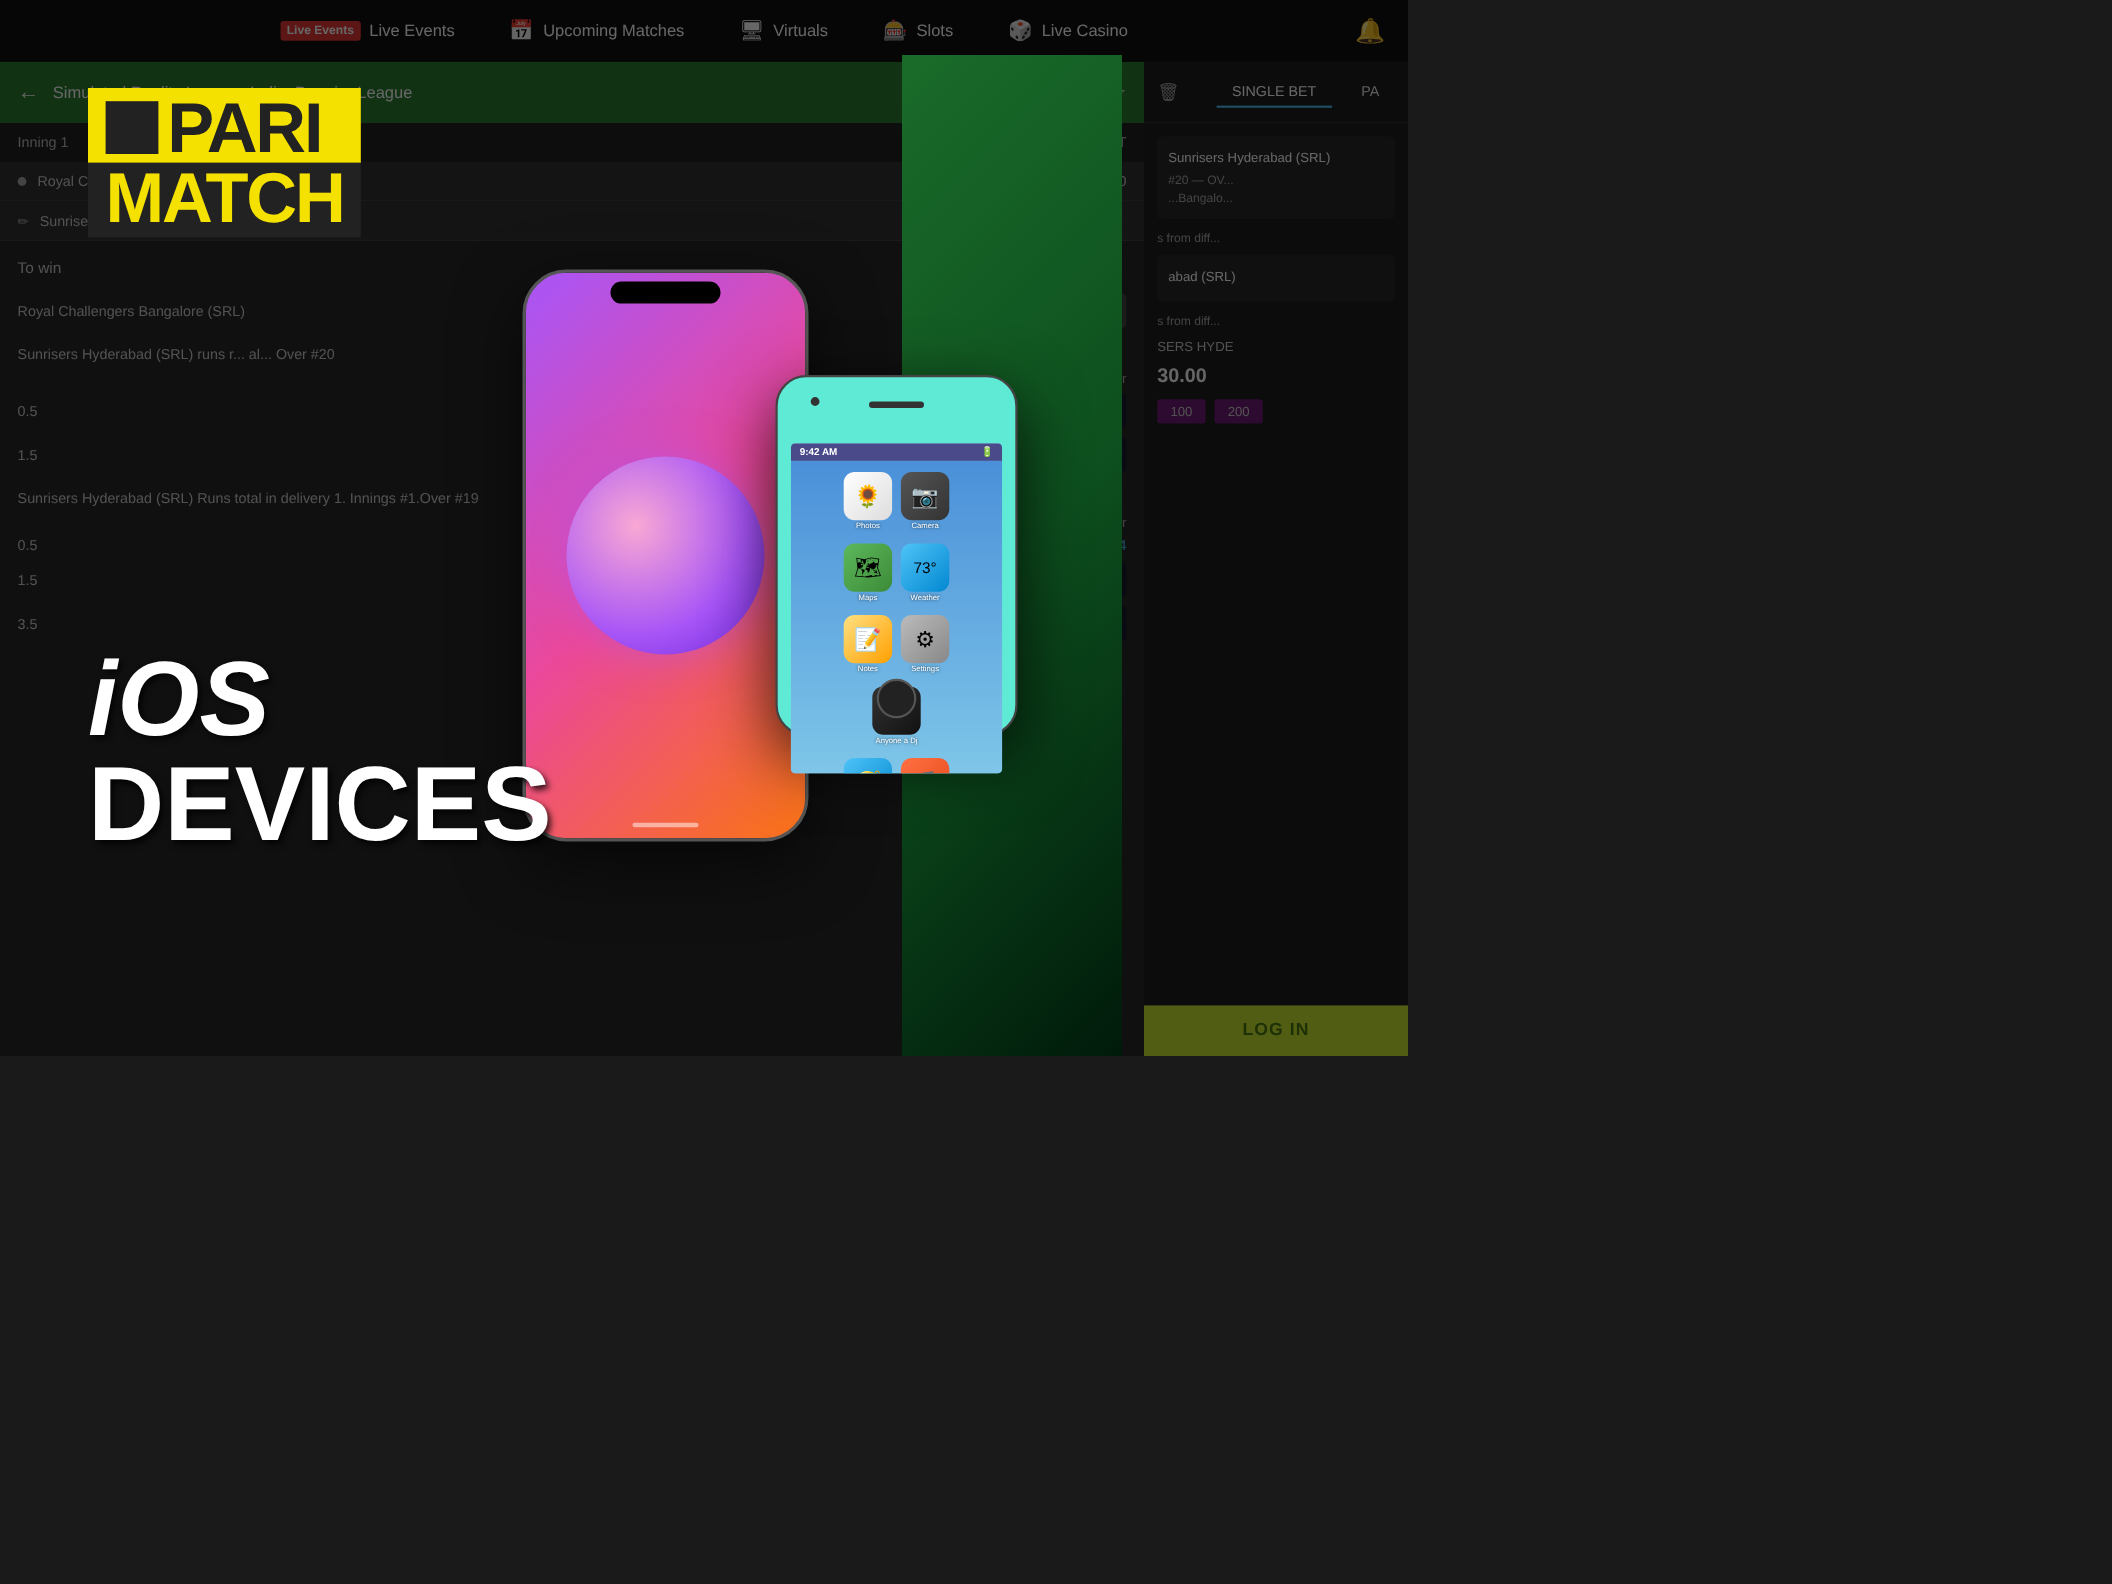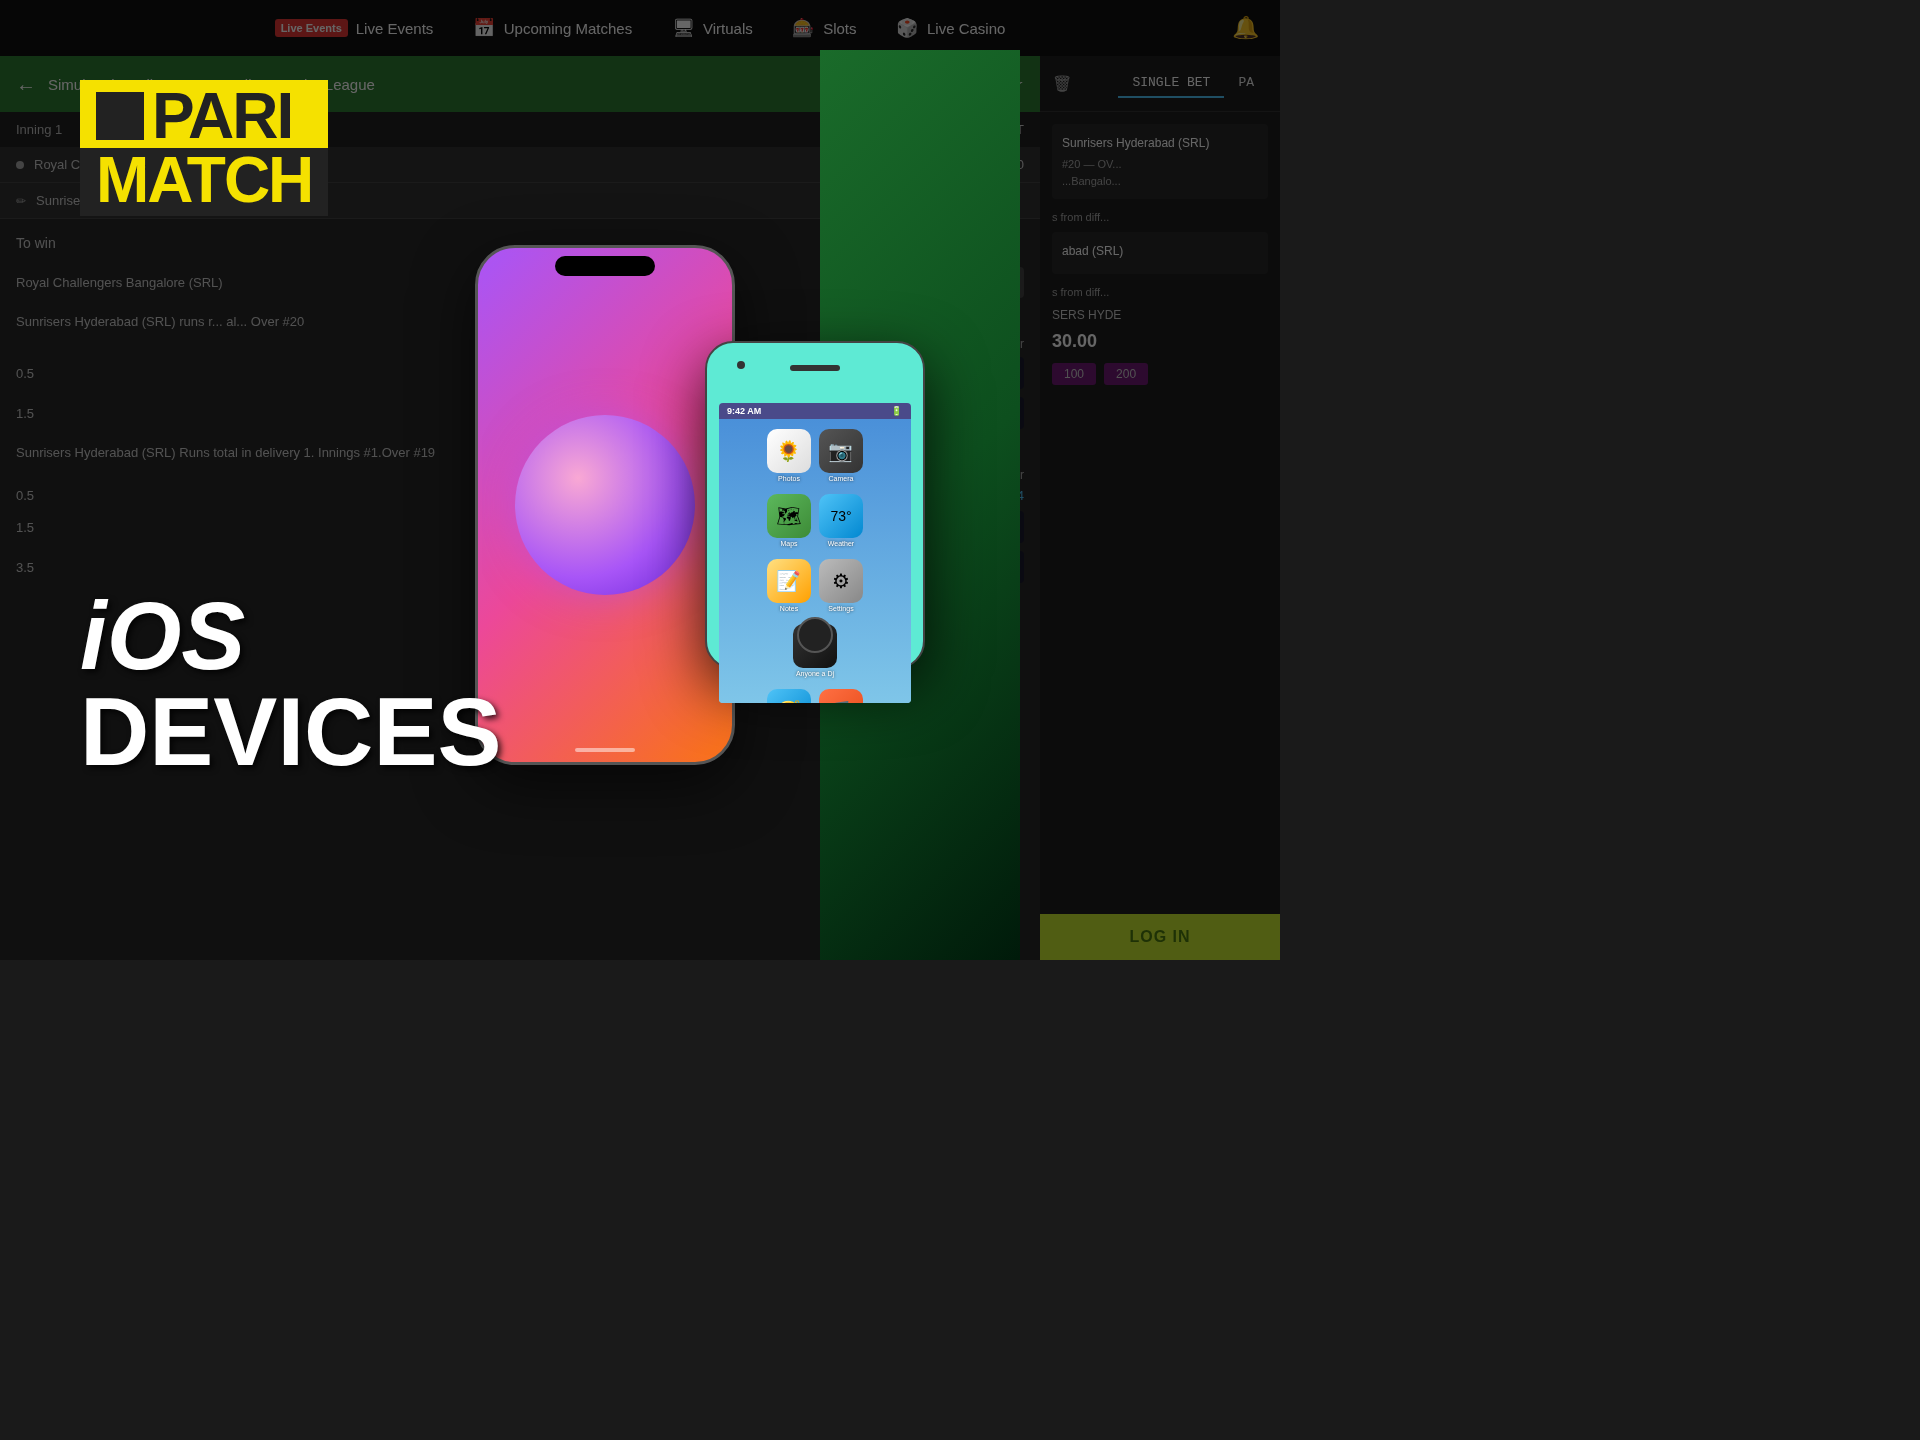--- a/index.html
+++ b/index.html
@@ -5,21 +5,21 @@
     * { margin: 0; padding: 0; box-sizing: border-box; }
     body { width: 1280px; height: 960px; overflow: hidden; background: #1a1a1a; font-family: Arial, sans-serif; position: relative; }
 
     
     .top-nav {
       background: #111;
       height: 56px;
       display: flex;
       align-items: center;
       justify-content: center;
-      gap: 40px;
+      gap: 50px;
       position: relative;
       z-index: 10;
     }
     .nav-item {
       display: flex;
       align-items: center;
       gap: 8px;
       color: #fff;
       font-size: 15px;
       cursor: pointer;
@@ -245,22 +245,21 @@
       height: 56px;
       background: #1e1e1e;
       display: flex;
       align-items: center;
       justify-content: space-between;
       padding: 0 12px;
       border-bottom: 1px solid #333;
     }
     .bet-tabs {
       display: flex;
-      gap: 0;
-      font-family: Liberation Mono, monospace;
+      gap: 13px;
     }
     .bet-tab {
       padding: 6px 14px;
       font-size: 13px;
       color: #e5e5e5;
       cursor: pointer;
       border-bottom: 2px solid transparent;
     }
     .bet-tab.active {
       color: #fff;

